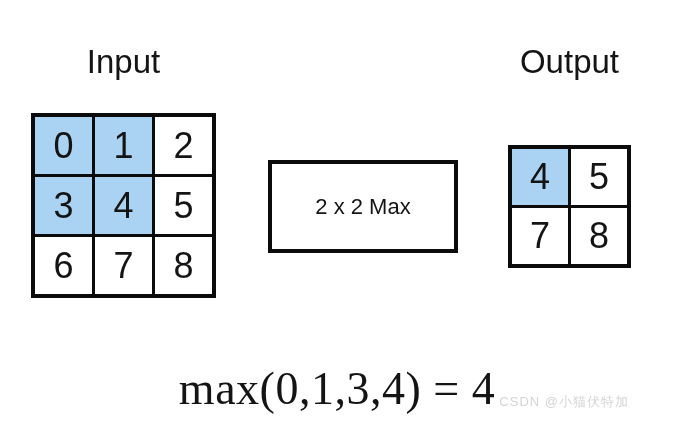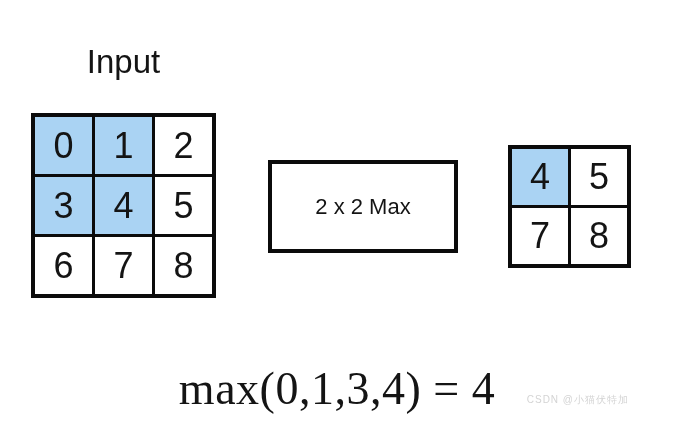--- a/index.html
+++ b/index.html
@@ -95,21 +95,21 @@
     left: 637px; top: 30px;
     width: 9px; height: 270px;
     border-radius: 5px;
     background: linear-gradient(to bottom, #fdfdfd, #f3f3f3 20%, #f3f3f3 80%, #fdfdfd);
   }
 
   
   .watermark {
     position: absolute;
     right: 8px; top: 393px;
-    font-size: 10px;
+    font-size: 13px;
     letter-spacing: 1px;
     color: var(--watermark-gray, #d4d4d4);
     white-space: nowrap;
     text-align: right;
   }
 </style>
 </head>
 <body>
 
 <div class="stage">
@@ -125,20 +125,21 @@
     <div class="cell">5</div>
     <div class="cell">6</div>
     <div class="cell">7</div>
     <div class="cell">8</div>
   </div>
 
   <div class="op-box">
     <div>2 x 2 Max</div>
   </div>
 
+  <div class="label output-label">Output</div>
 
   <div class="grid output-grid">
     <div class="cell hl">4</div>
     <div class="cell">5</div>
     <div class="cell">7</div>
     <div class="cell">8</div>
   </div>
 
   <div class="formula">max(0,1,3,4) = 4</div>
 

